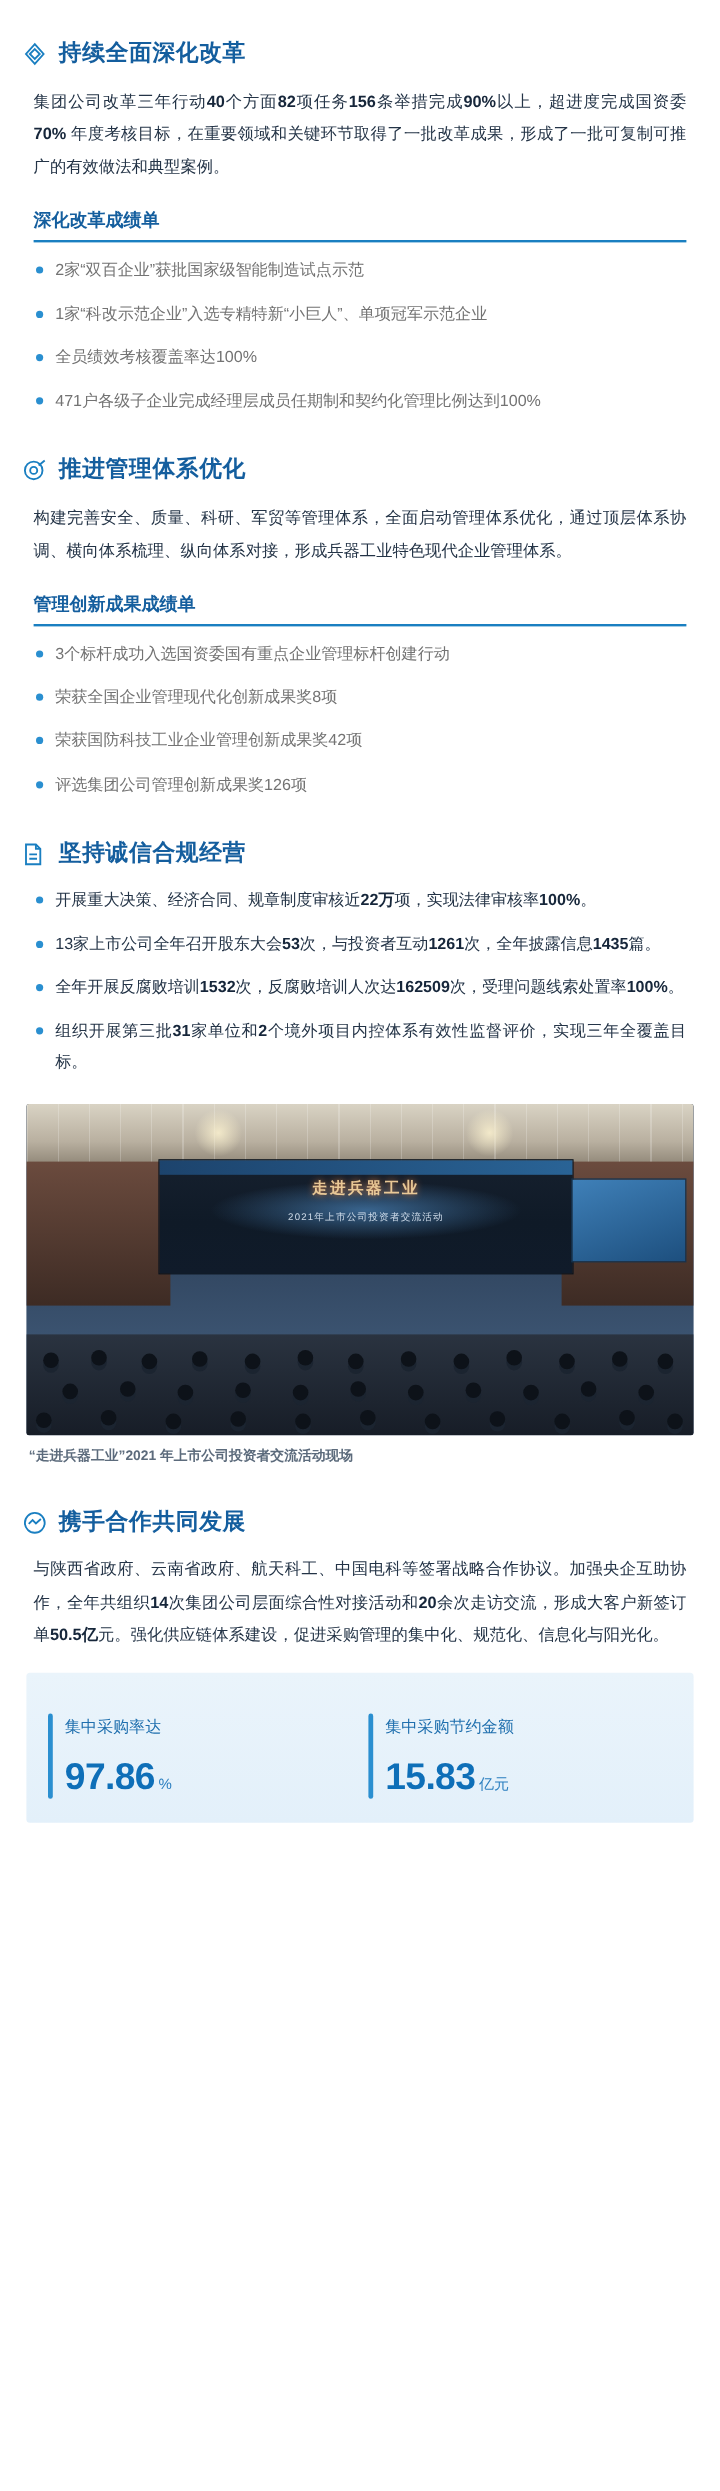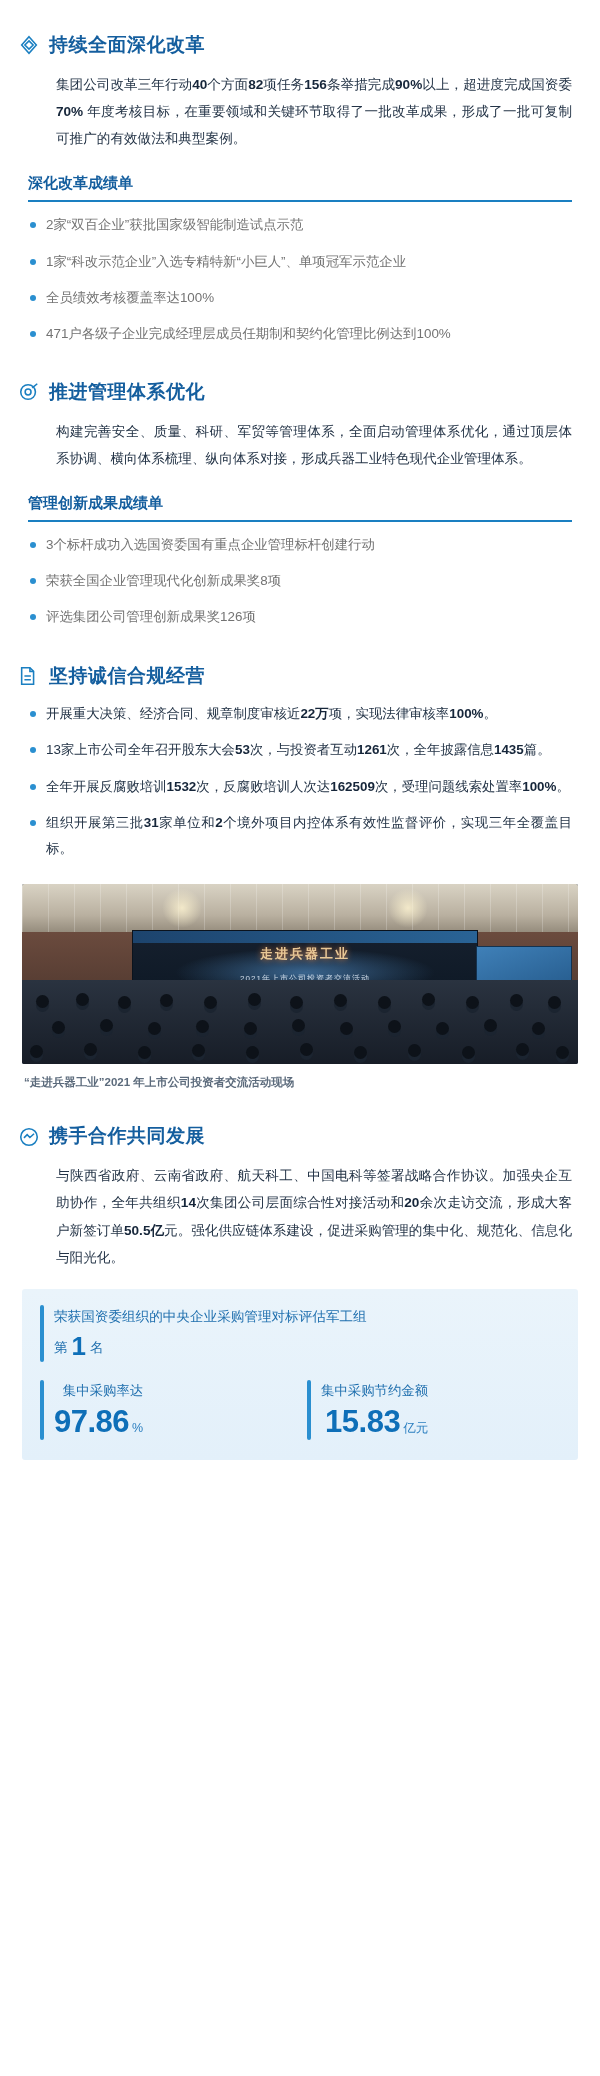--- a/index.html
+++ b/index.html
@@ -41,21 +41,20 @@
     line-height: 1.2;
   }
   
   .para {
     padding: 0 28px;
     font-size: 13.6px;
     line-height: 2.0;
     color: #243447;
     text-align: justify;
     margin-bottom: 6px;
-    margin-left: 28px;
   }
   .para b { font-weight: bold; color: #16263a; }
   
   .subbar {
     margin: 22px 28px 6px 28px;
     padding-bottom: 7px;
     border-bottom: 2px solid #1a7fc1;
     font-size: 15px;
     font-weight: bold;
     color: #145e9e;
@@ -86,21 +85,21 @@
   }
   ul.blist.dark li { color: #243447; }
   ul.blist.dark li b { color: #16263a; font-weight: bold; }
   ul.blist li b { font-weight: bold; }
   
   .figure {
     margin: 22px 22px 0 22px;
   }
   .photo {
     width: 556px;
-    height: 180px;
+    height: 276px;
     border-radius: 2px;
     position: relative;
     overflow: hidden;
     background: linear-gradient(180deg,#24344a 0%, #2c3f58 35%, #3b5370 70%, #24344a 100%);
   }
   .photo .ceiling {
     position: absolute; left:0; right:0; top:0; height:52px;
     background: linear-gradient(180deg,#d9d3c4 0%, #b9b0a0 60%, #8d8475 100%);
   }
   .photo .ceilgrid {
@@ -205,36 +204,35 @@
     font-size: 26px;
     font-weight: bold;
     color: #0e6fb8;
     vertical-align: -3px;
     padding: 0 4px;
   }
   .stat-row {
     display: flex;
     margin-top: 18px;
     gap: 14px;
-    text-align: right;
   }
   .stat {
     flex: 1 1 50%;
     display: flex;
     gap: 10px;
     align-items: flex-start;
   }
   .stat .bar { min-height: 46px; }
   .stat-label {
     font-size: 13.4px;
     color: #1f6fae;
     line-height: 1.6;
   }
   .stat-value {
-    margin-top: 2px;
+    margin-top: 14px;
     color: #0e6fb8;
     font-weight: bold;
     font-size: 31px;
     line-height: 1.15;
     letter-spacing: -0.5px;
   }
   .stat-value .unit {
     font-size: 12.5px;
     font-weight: normal;
     color: #2b7fc0;
@@ -282,20 +280,21 @@
     <span class="sec-title">推进管理体系优化</span>
   </div>
 
   <div class="para">构建完善安全、质量、科研、军贸等管理体系，全面启动管理体系优化，通过顶层体系协调、横向体系梳理、纵向体系对接，形成兵器工业特色现代企业管理体系。</div>
 
   <div class="subbar">管理创新成果成绩单</div>
 
   <ul class="blist">
     <li>3个标杆成功入选国资委国有重点企业管理标杆创建行动</li>
     <li>荣获全国企业管理现代化创新成果奖8项</li>
+    <li>荣获国防科技工业企业管理创新成果奖42项</li>
     <li>评选集团公司管理创新成果奖126项</li>
   </ul>
 
   <div class="sec-head">
     <span class="ico">
       <svg viewBox="0 0 24 24" fill="none" stroke="currentColor" stroke-width="1.7">
         <path d="M4 3 h9 l4 4 v14 h-13 z"></path>
         <path d="M13 3 v4 h4"></path>
         <path d="M7 12 h7 M7 16 h7"></path>
       </svg>
@@ -375,29 +374,20 @@
       </svg>
     </span>
     <span class="sec-title">携手合作共同发展</span>
   </div>
 
   <div class="para">
     与陕西省政府、云南省政府、航天科工、中国电科等签署战略合作协议。加强央企互助协作，全年共组织<b>14</b>次集团公司层面综合性对接活动和<b>20</b>余次走访交流，形成大客户新签订单<b>50.5亿</b>元。强化供应链体系建设，促进采购管理的集中化、规范化、信息化与阳光化。
   </div>
 
   <div class="stats">
-    <div class="award">
-      <div class="bar"></div>
-      <div class="stat-inner">
-        <div class="award-text">荣获国资委组织的中央企业采购管理对标评估军工组</div>
-        <div class="award-rank">
-          <span>第</span><span class="num">1</span><span>名</span>
-        </div>
-      </div>
-    </div>
 
     <div class="stat-row">
       <div class="stat">
         <div class="bar"></div>
         <div class="stat-inner">
           <div class="stat-label">集中采购率达</div>
           <div class="stat-value"><span>97.86</span><span class="unit">%</span></div>
         </div>
       </div>
       <div class="stat">

